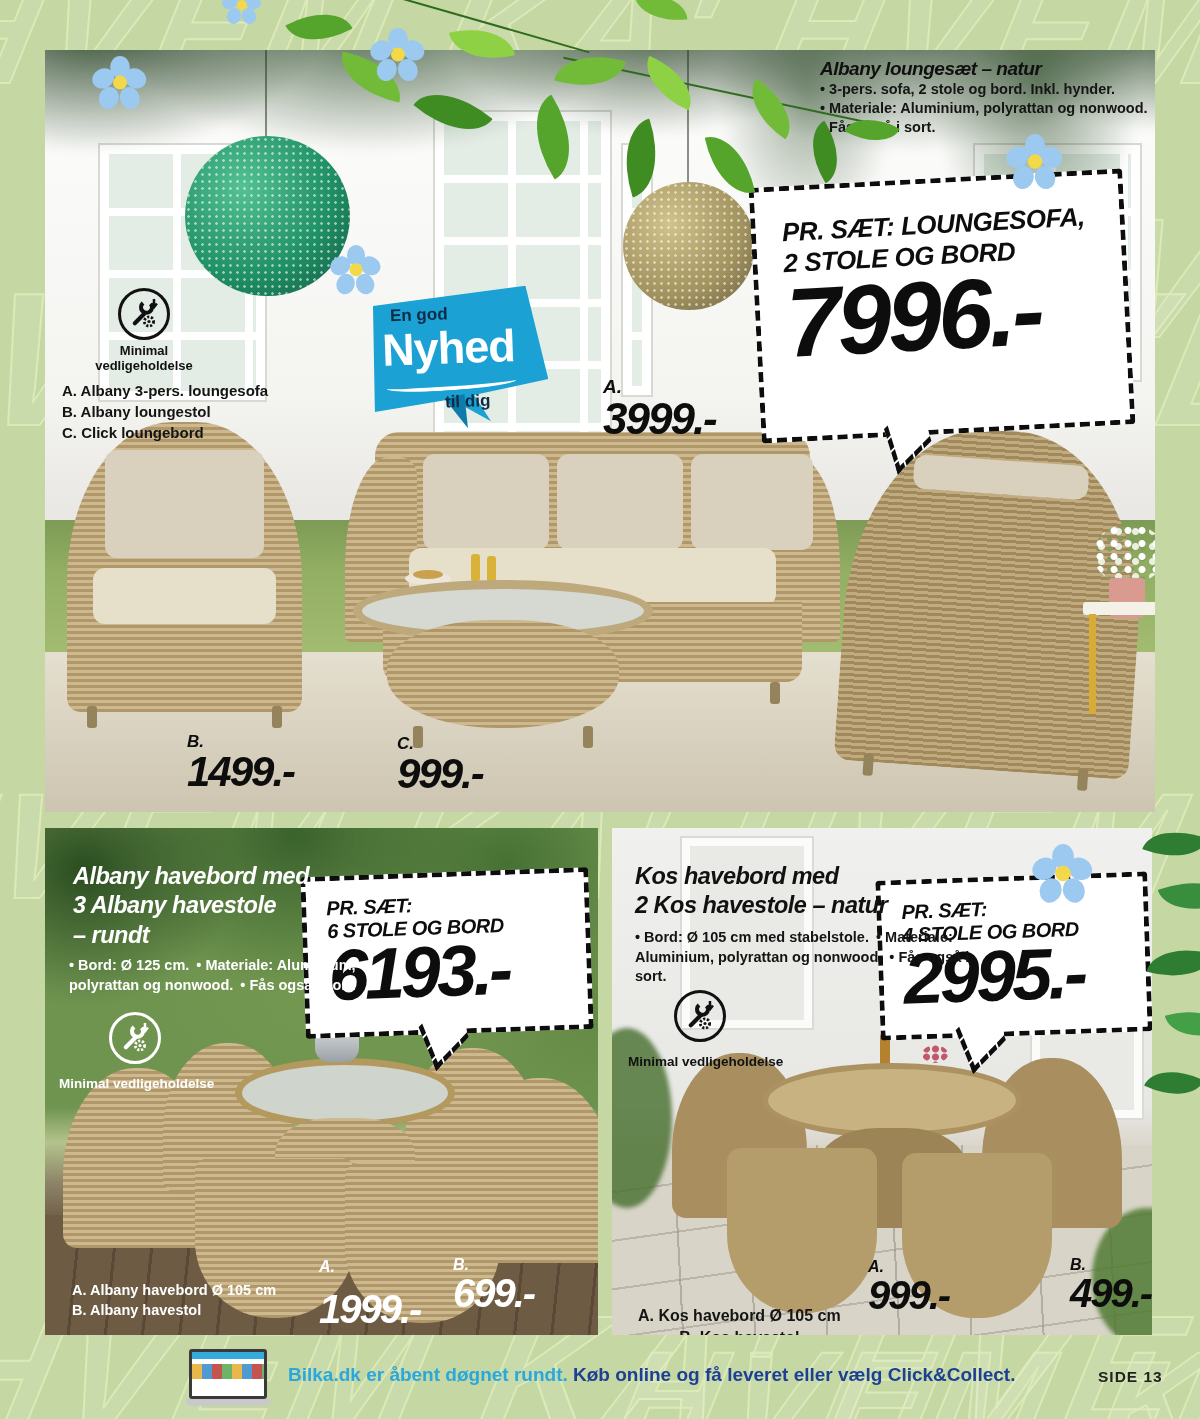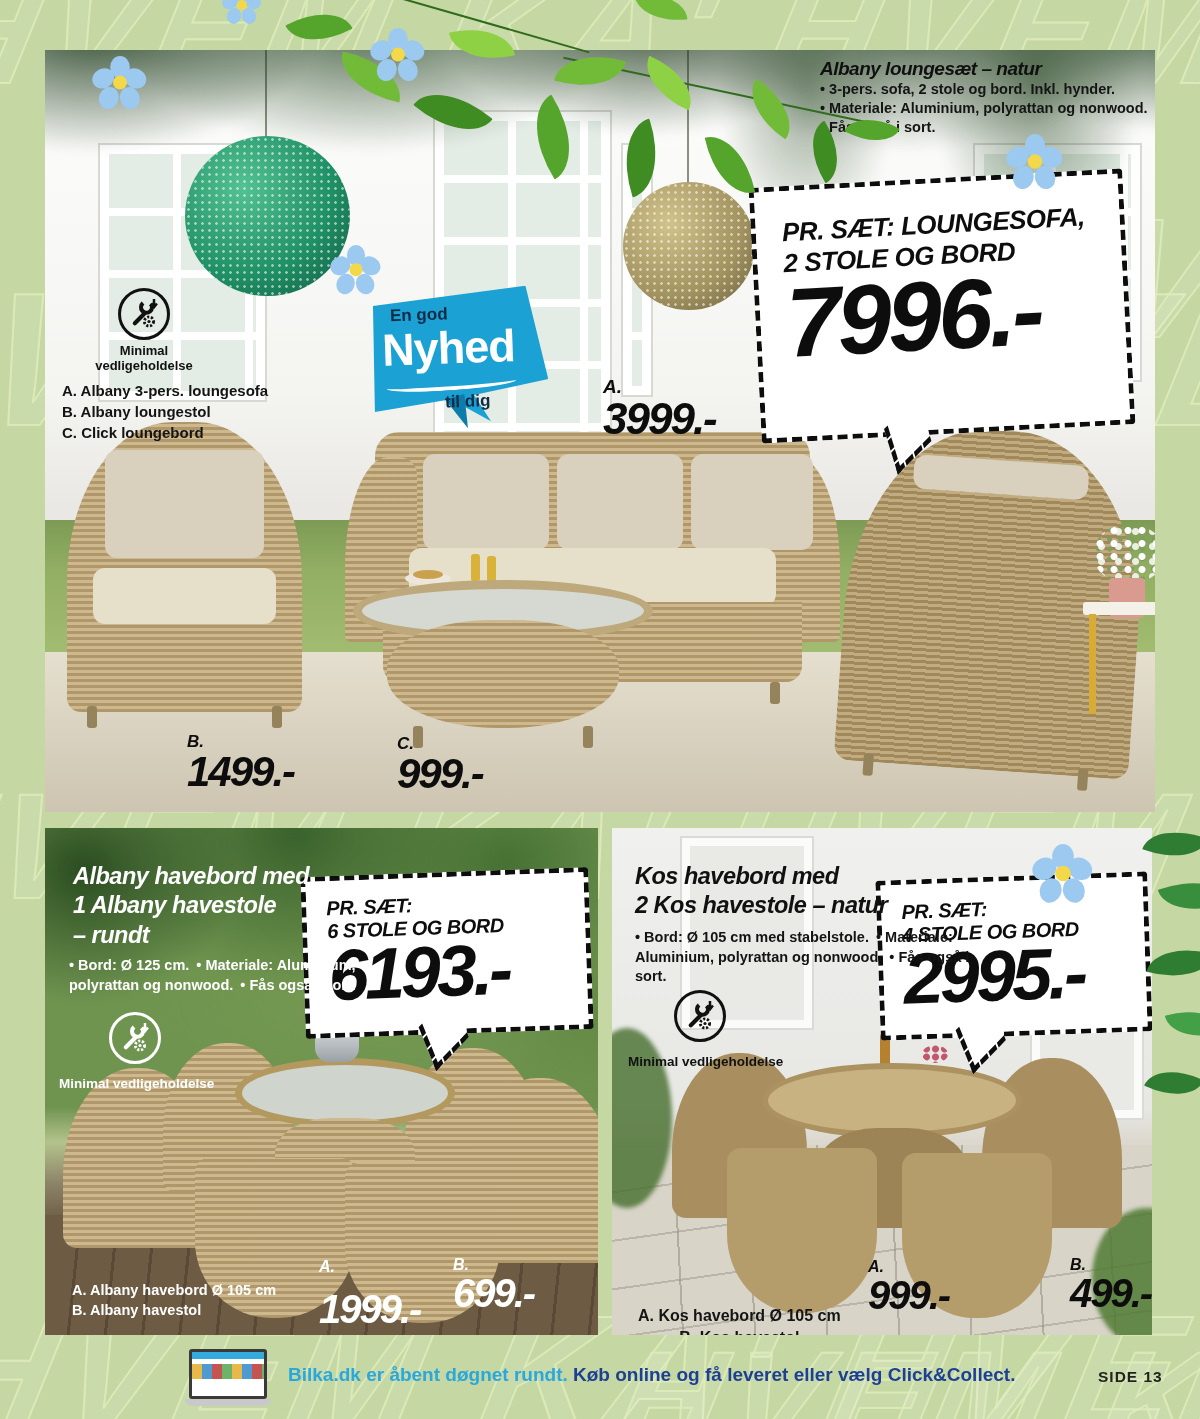--- a/index.html
+++ b/index.html
@@ -311,21 +311,21 @@
     <div class="ptable" style="left:190px; top:230px; width:220px; height:170px;">
       <div class="ptop" style="left:0; top:0; width:220px; height:70px; background:#cfd4cc; border:7px solid #b3995e;"></div>
       <div class="wicker" style="position:absolute; left:40px; top:60px; width:140px; height:90px; border-radius:40%;"></div>
       <div style="position:absolute; left:80px; top:-36px; width:44px; height:40px; background:linear-gradient(180deg,#dfe2e4,#9aa1a6); border-radius:6px 6px 14px 14px;"></div>
     </div>
     <div class="pchair wicker" style="left:150px; top:330px; width:160px; height:160px; border-radius:14px 14px 48% 48%;"></div>
     <div class="pchair wicker" style="left:300px; top:335px; width:155px; height:160px; border-radius:14px 14px 48% 48%;"></div>
 
     <div class="panel-title white" style="left:28px; top:34px;">
       <div>Albany havebord med</div>
-      <div>1 Albany havestole</div>
+      <div>3 Albany havestole</div>
       <div>– rundt</div>
     </div>
     <div class="panel-bullets white" style="left:24px; top:128px; width:300px;">
       <span class="b-inline">Bord: Ø 125 cm.</span>
       <span class="b-inline">Materiale: Aluminium, polyrattan og nonwood.</span>
       <span class="b-inline">Fås også i sort.</span>
     </div>
 
     <div class="maint" style="left:64px; top:184px;">
       <div class="circ" style="width:52px; height:52px; border:3px solid #fff;">

